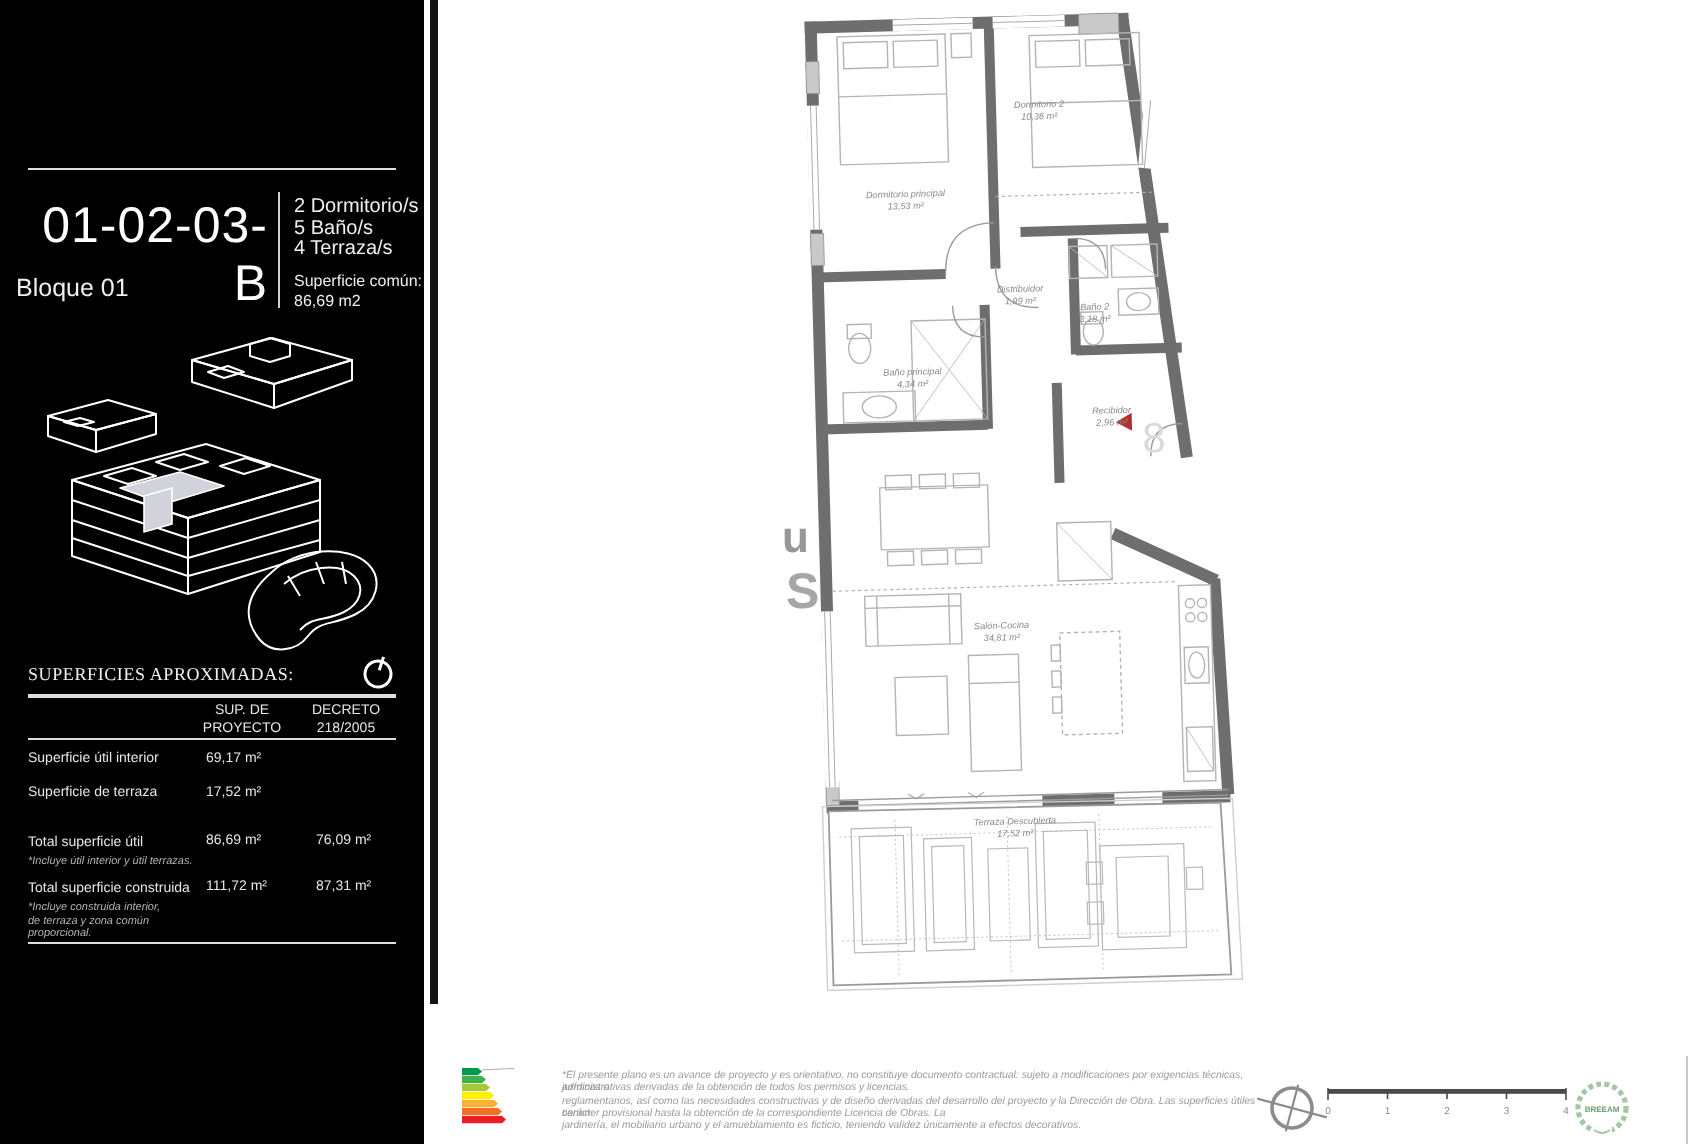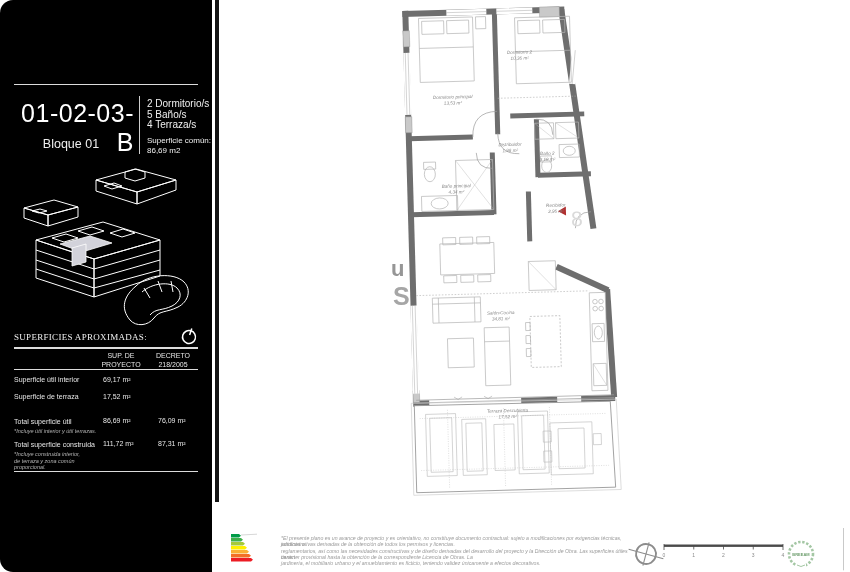--- a/index.html
+++ b/index.html
@@ -1,24 +1,24 @@
 <!DOCTYPE html>
 <html><head>
 <meta charset="utf-8">
 <style>
   html,body{margin:0;padding:0;background:#fff;}
   .stage{position:relative;width:850px;height:572px;overflow:hidden;background:#fff;
-         font-family:"Liberation Sans", sans-serif;border-radius:13px;}
+         font-family:"Liberation Sans", sans-serif;}
   .abs{position:absolute;}
   
   .sidebar{position:absolute;left:0;top:0;width:212px;height:572px;background:#000;color:#e9e9e9;}
   .hrule{position:absolute;left:14px;width:184px;height:1px;background:#dcdcdc;}
   .unit-title{position:absolute;left:8px;top:99px;width:126px;text-align:right;
               font-size:25px;color:#fff;letter-spacing:.5px;}
-  .bloque{position:absolute;left:8px;top:137px;width:126px;text-align:center;font-size:12.5px;color:#efefef;}
+  .bloque{position:absolute;left:8px;top:137px;width:126px;text-align:left;font-size:12.5px;color:#efefef;}
   .vdiv{position:absolute;left:139px;top:96px;width:1px;height:58px;background:#cfcfcf;}
   .feat{position:absolute;left:147px;font-size:10px;line-height:10.5px;color:#efefef;}
   .sup{position:absolute;left:147px;font-size:8px;color:#efefef;}
   .thead{position:absolute;font-size:7px;line-height:8.5px;text-align:center;white-space:pre-line;color:#e6e6e6;}
   .tlabel{position:absolute;left:14px;font-size:7px;color:#e6e6e6;}
   .tval{position:absolute;font-size:7px;color:#e6e6e6;}
   .tnote{position:absolute;left:14px;font-size:5.5px;font-style:italic;color:#b5b5b5;
          line-height:6.5px;white-space:pre-line;}
   .sheading{position:absolute;left:14px;top:332px;font-size:9px;letter-spacing:.3px;color:#f1f1f1;font-family:Liberation Serif, serif;}
   

